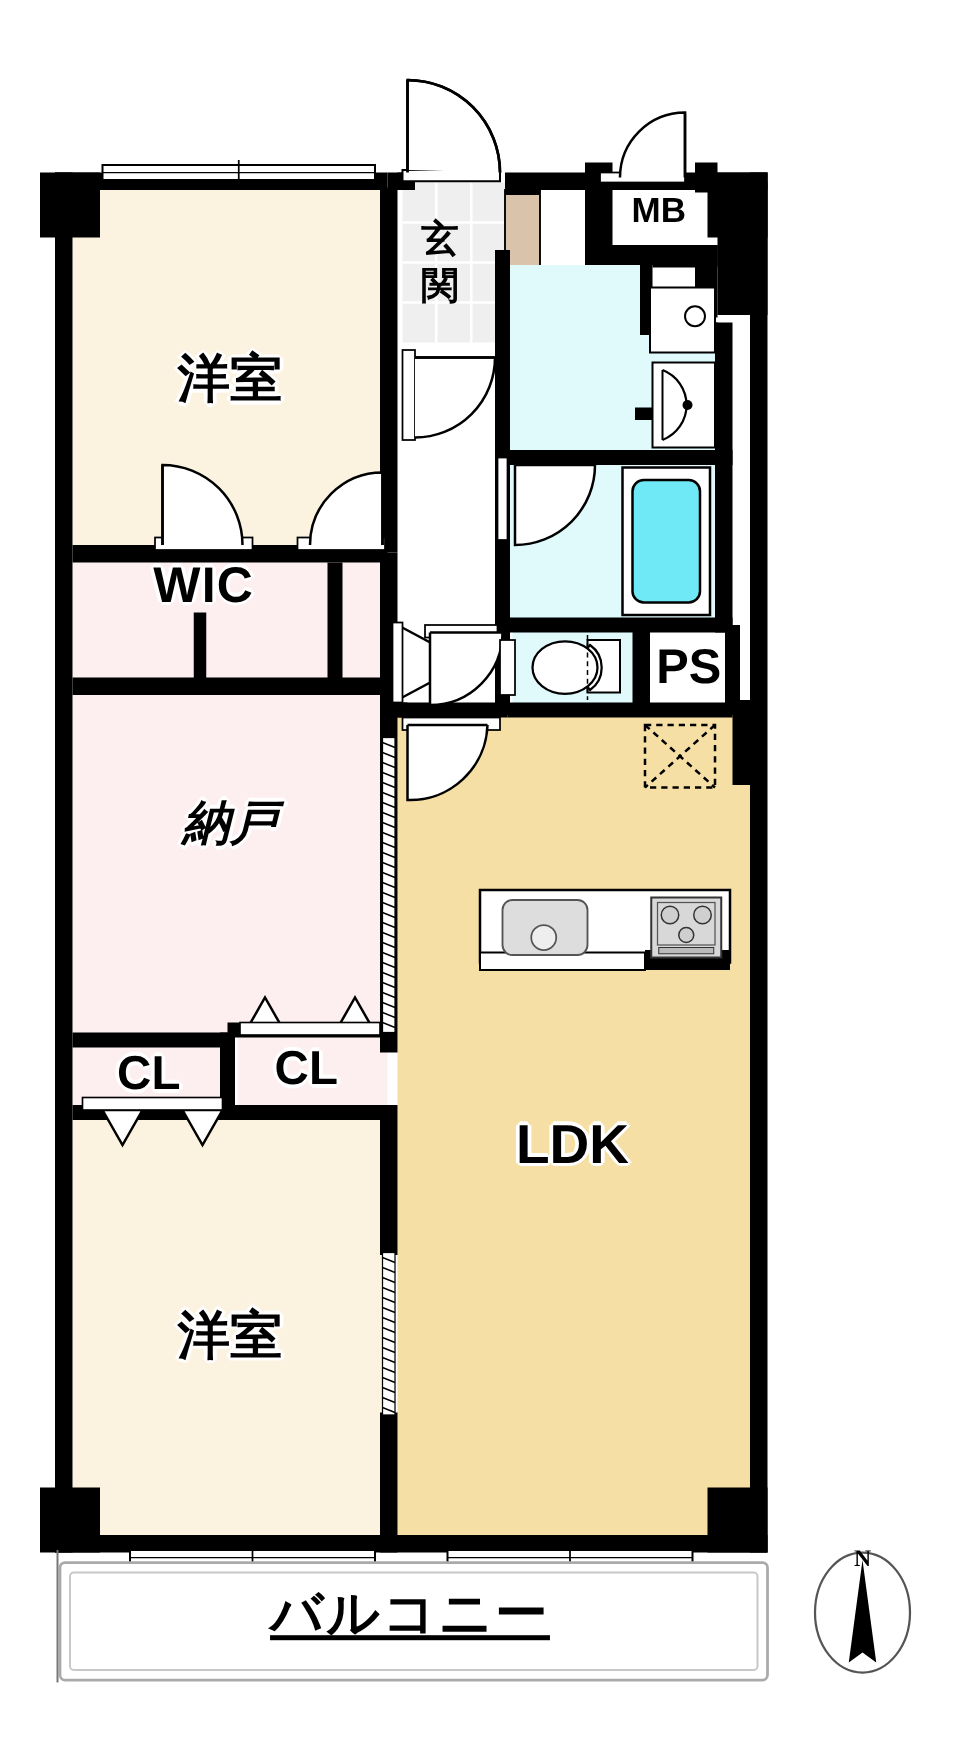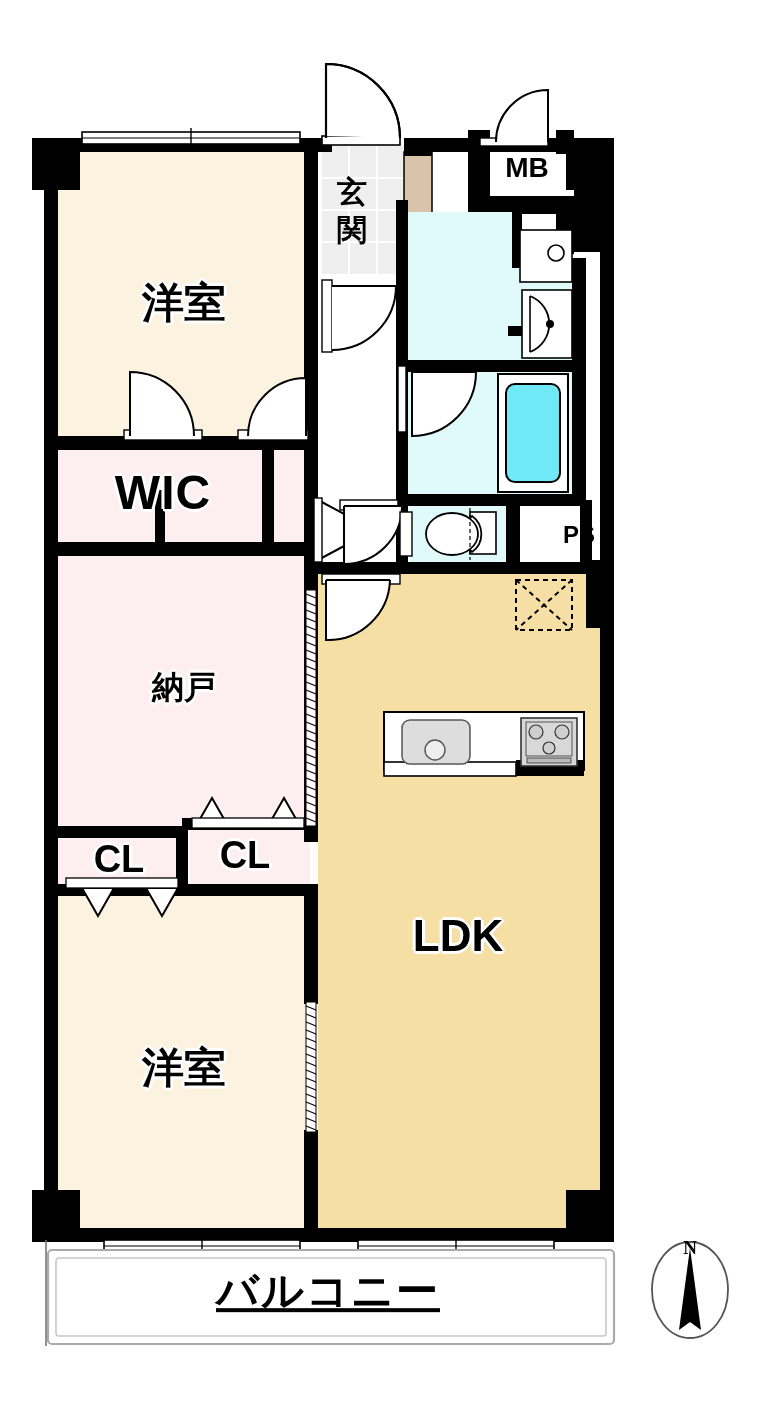--- a/index.html
+++ b/index.html
@@ -323,36 +323,36 @@
 </svg>
 
 <div class="lbl ctr" style="left:184px;top:303px;font-size:42px;">
   <div>洋室</div>
 </div>
 
 <div class="lbl ctr" style="left:184px;top:1068px;font-size:42px;">
   <div>洋室</div>
 </div>
 
-<div class="lbl ctr" style="left:458px;top:936px;font-size:44px;">
+<div class="lbl ctr" style="left:458px;top:916px;font-size:44px;">
   <div>LDK</div>
 </div>
 
-<div class="lbl ctr" style="left:184px;top:688px;font-size:32px;">納戸</div>
-
-<div class="lbl ctr" style="left:163px;top:493px;font-size:48px;letter-spacing:1px;">WIC</div>
+<div class="lbl ctr" style="left:184px;top:660px;font-size:38px;font-style:italic;">納戸</div>
+
+<div class="lbl ctr" style="left:163px;top:469px;font-size:40px;letter-spacing:1px;">WIC</div>
 
 <div class="lbl ctr" style="left:119px;top:860px;font-size:38px;">CL</div>
 
 <div class="lbl ctr" style="left:245px;top:856px;font-size:38px;">CL</div>
 
 <div class="lbl ctr nosh" style="left:352px;top:210px;font-size:30px;line-height:1.25;">
   <div>玄</div>
   <div>関</div>
 </div>
 
 <div class="lbl ctr nosh" style="left:527px;top:168px;font-size:28px;text-align:right;">MB</div>
 
-<div class="lbl ctr nosh" style="left:551px;top:535px;font-size:24px;margin-left:28px;">PS</div>
+<div class="lbl ctr nosh" style="left:551px;top:535px;font-size:39px;">PS</div>
 
 <div class="lbl ctr nosh" style="left:328px;top:1291px;font-size:42px;letter-spacing:2px;text-decoration:underline;">バルコニー</div>
 
 <div class="lbl ctr nosh" style="left:690px;top:1248px;font-size:19px;font-family:'Liberation Serif',serif;">N</div>
 
 </body></html>

